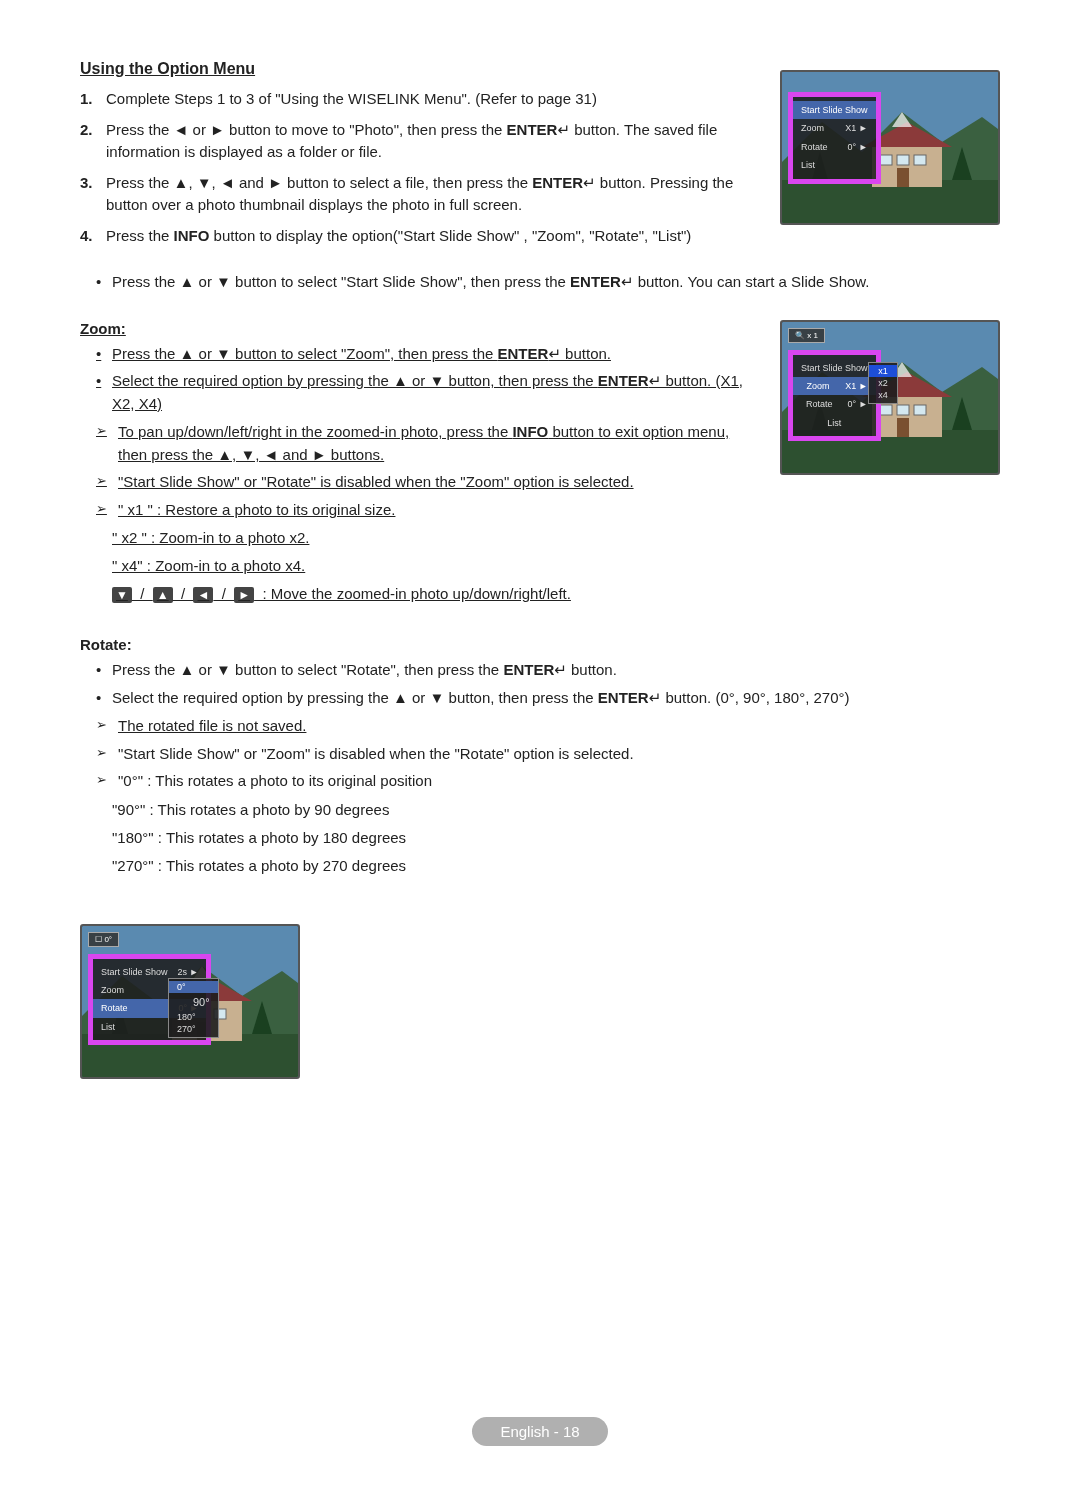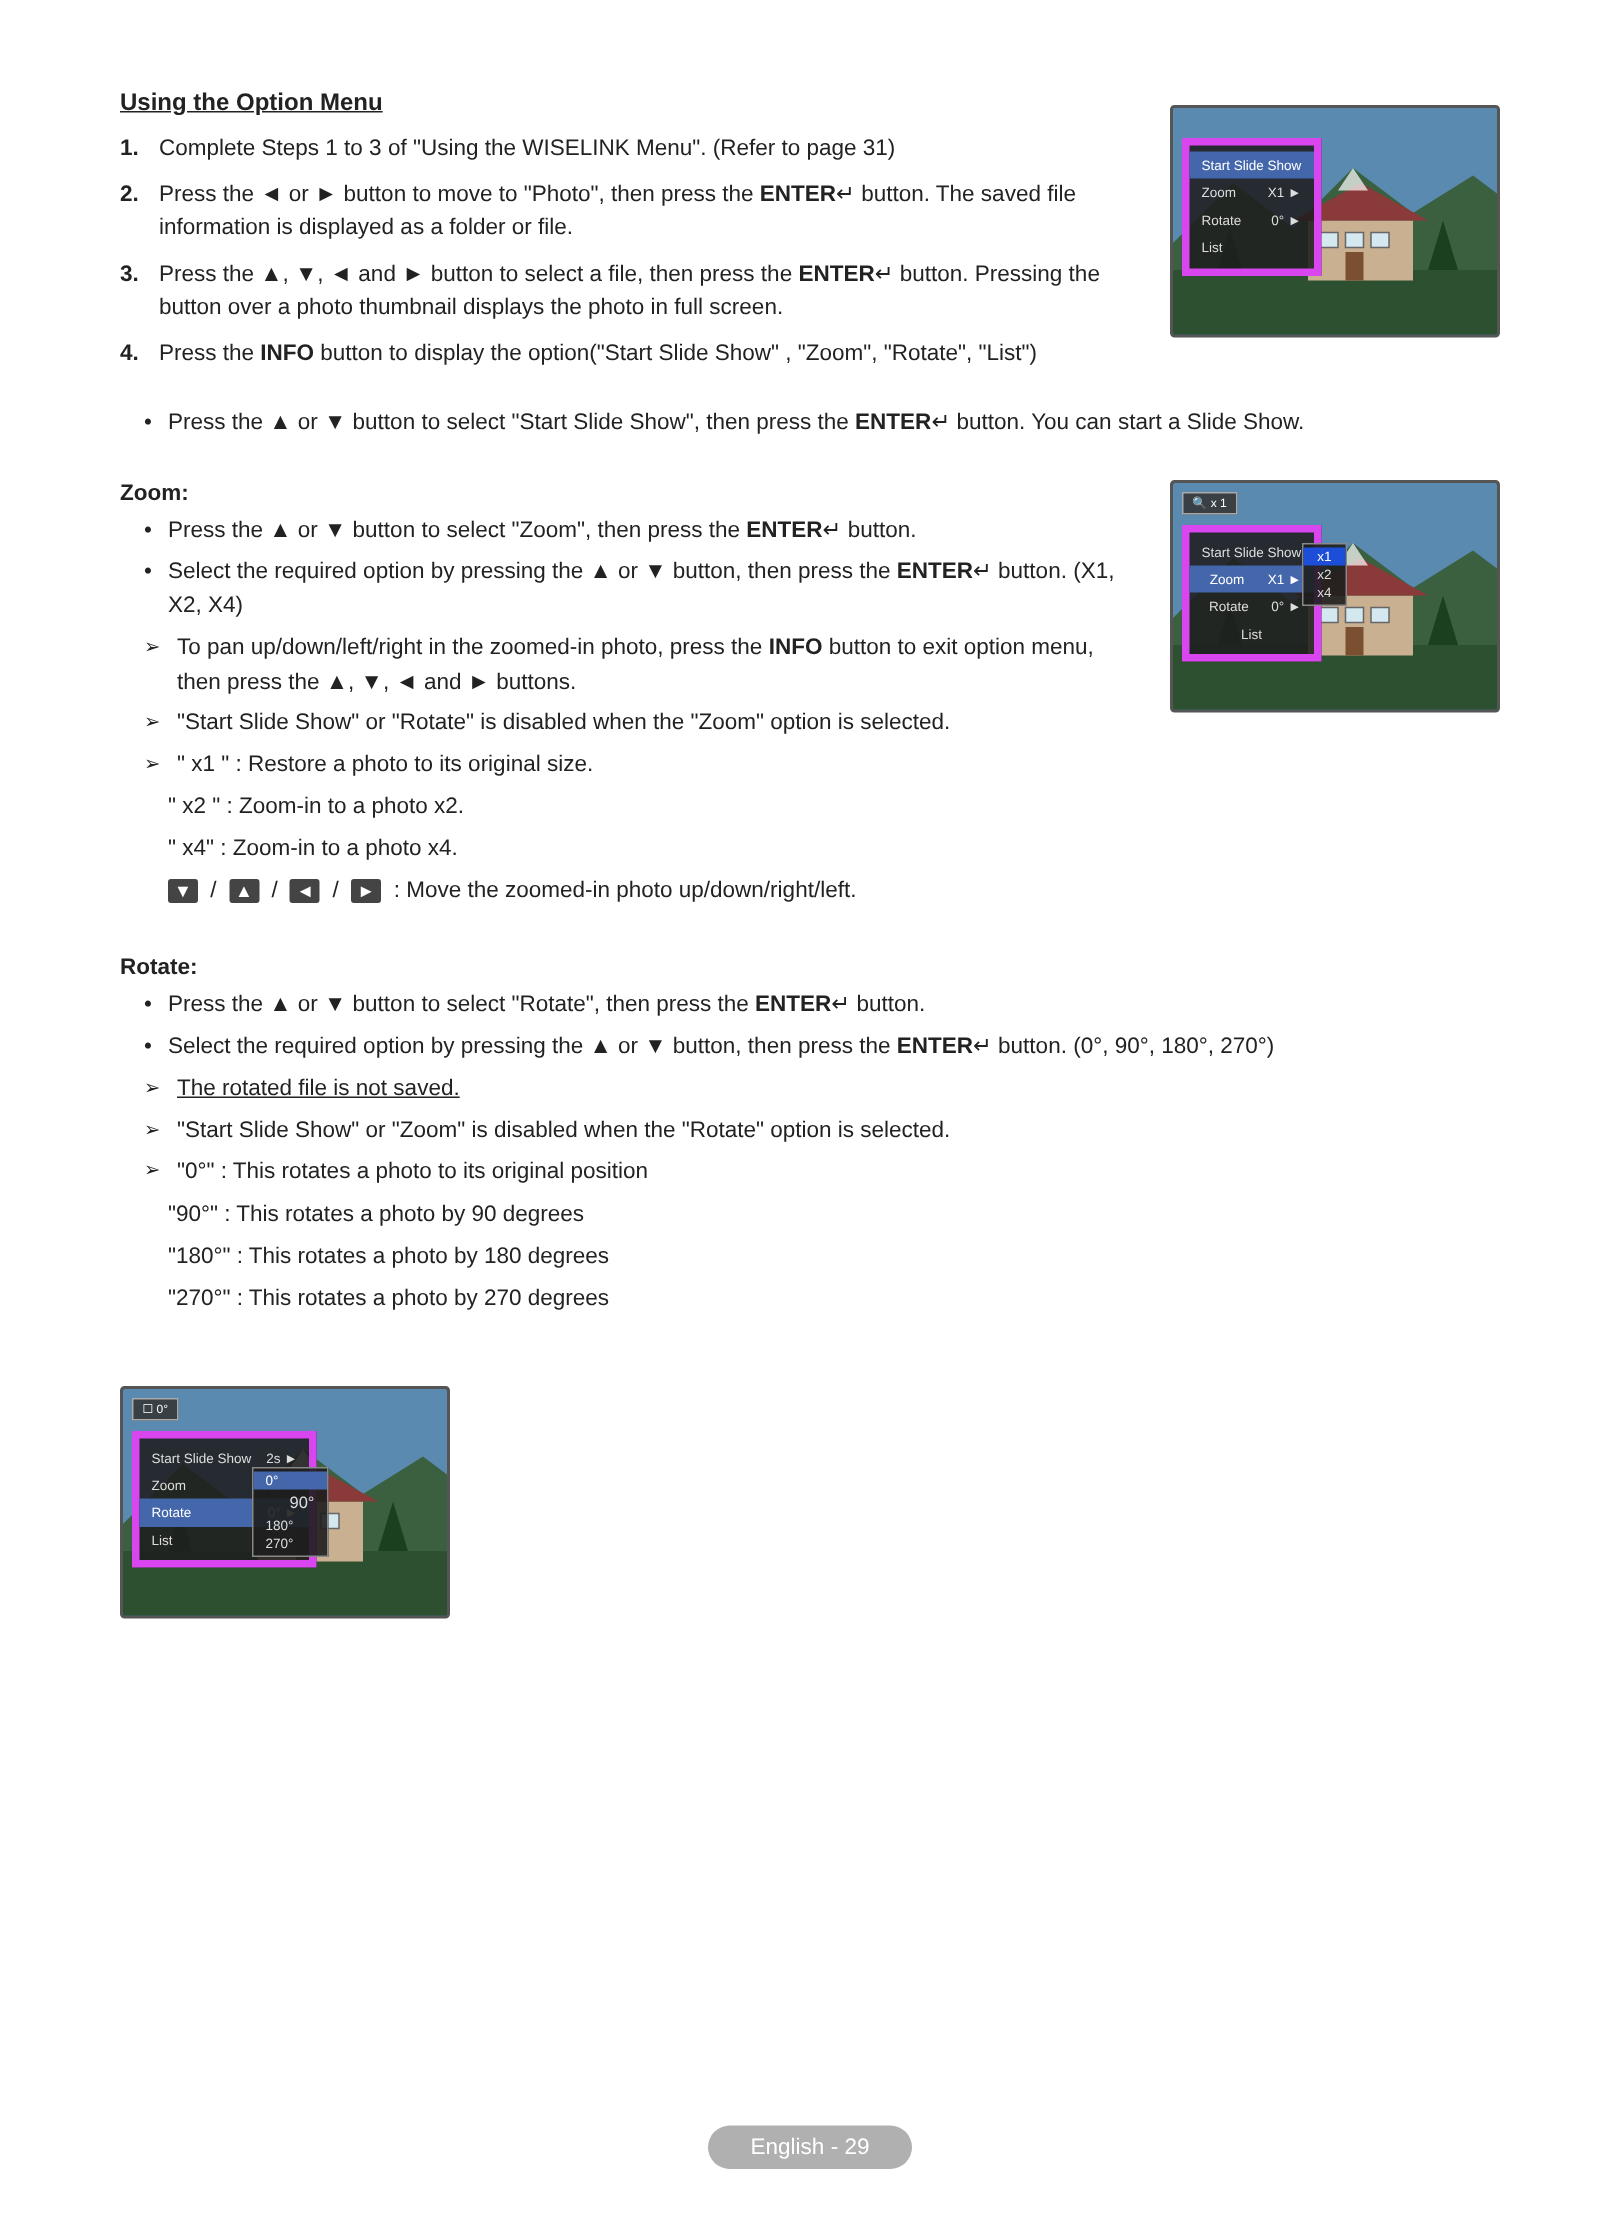--- a/index.html
+++ b/index.html
@@ -184,20 +184,21 @@
       font-size: 15px;
       padding: 6px 28px;
       border-radius: 16px;
       font-weight: normal;
     }
     .middle-row {
       display: flex;
       gap: 20px;
       align-items: flex-start;
       margin-top: 8px;
+      text-decoration: underline;
     }
     .rotate-row {
       display: flex;
       gap: 30px;
       align-items: flex-start;
       margin-top: 8px;
       flex-direction: column;
     }
   </style>
 </head>
@@ -414,15 +415,15 @@
           <div style="padding:1px 8px;font-size:9px;color:#fff;background:#4466aa;">0°</div>
           <div style="padding:3px 8px;font-size:11px;color:#ddd;margin-left:16px;">90°</div>
           <div style="padding:1px 8px;font-size:9px;color:#ddd;">180°</div>
           <div style="padding:1px 8px;font-size:9px;color:#ddd;">270°</div>
         </div>
       </div>
     </div>
   </div>
 
   <div class="footer">
-    <span class="footer-badge">English - 29</span>
+    <span class="footer-badge">English - 18</span>
   </div>
 </div>
 
 </body></html>

